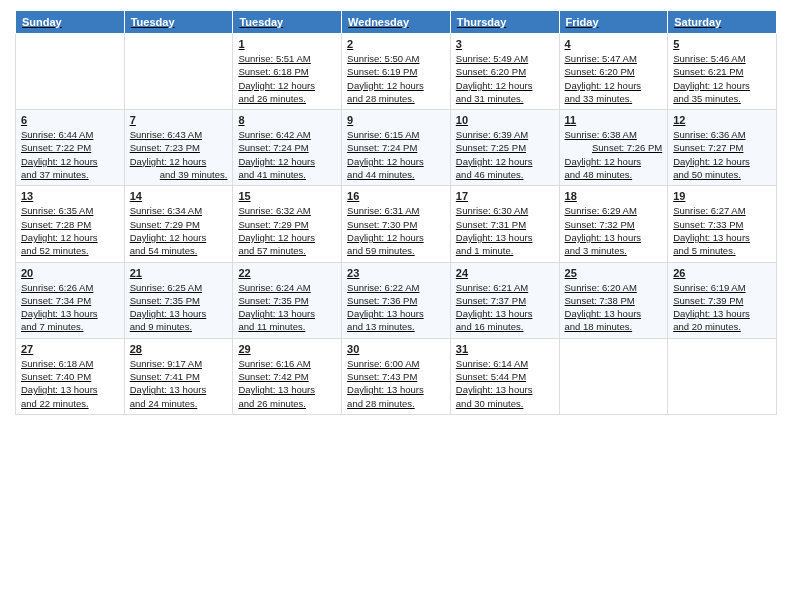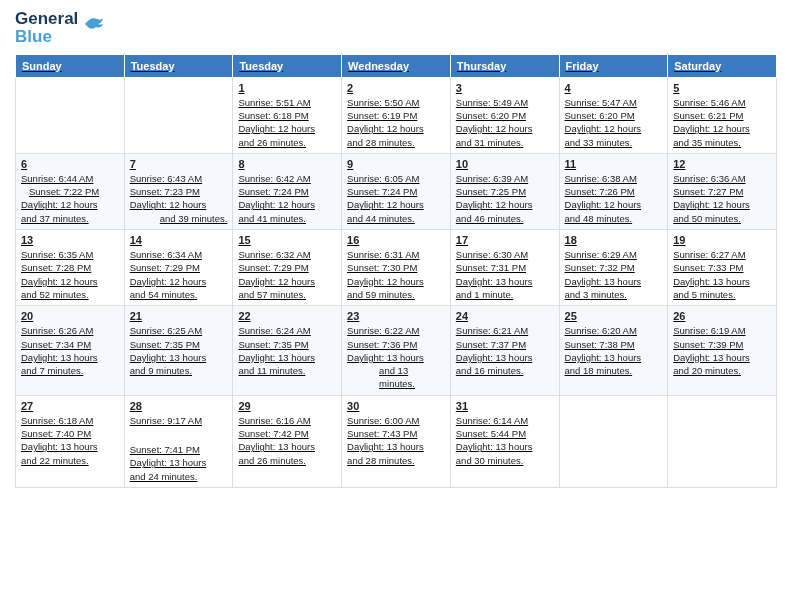--- a/index.html
+++ b/index.html
@@ -79,39 +79,20 @@
     .cell-empty {
       background: #fff !important;
     }
     .row-even td { background: #eef3f9; }
     .row-odd td { background: #fff; }
   </style>
 </head>
 <body>
 
 <div class="page">
-  <div class="header">
-    <div class="logo">
-      <div style="display:flex;align-items:center;gap:2px;">
-        <div style="display:flex;flex-direction:column;line-height:1.05;">
-          <span style="font-size:17px;font-weight:bold;color:#1a3a5c;">General</span>
-          <span style="font-size:17px;font-weight:bold;color:#4a9fd4;">Blue</span>
-        </div>
-        <div style="margin-left:3px;margin-top:-4px;">
-          <svg width="22" height="20" viewBox="0 0 22 20">
-            <path d="M2 10 Q8 2 14 5 Q18 7 20 4 Q19 9 15 10 Q18 11 20 10 Q18 15 13 13 Q10 16 6 14 Z" fill="#4a9fd4"></path>
-          </svg>
-        </div>
-      </div>
-    </div>
-    <div class="title-block">
-      <div class="main-title"></div>
-      <div class="subtitle"></div>
-    </div>
-  </div>
 
   <table class="calendar">
     <thead>
       <tr>
       <th>Sunday</th>
           <th>Tuesday</th>
           <th>Tuesday</th>
           <th>Wednesday</th>
           <th>Thursday</th>
           <th>Friday</th>
@@ -155,56 +136,56 @@
             <span style="display: block; line-height: 1.4;">Sunrise: 5:46 AM</span>
             <span style="display: block; line-height: 1.4;">Sunset: 6:21 PM</span>
             <span style="display: block; line-height: 1.4;">Daylight: 12 hours</span>
             <span style="display: block; line-height: 1.4;">and 35 minutes.</span>
           </td>
         </tr>
         <tr class="row-even">
           <td>
             <span class="day-num">6</span>
             <span style="display: block; line-height: 1.4;">Sunrise: 6:44 AM</span>
-            <span style="display: block; line-height: 1.4; margin-left: 8px;">Sunset: 7:22 PM</span>
+            <span style="display: block; line-height: 1.4;">Sunset: 7:22 PM</span>
             <span style="display: block; line-height: 1.4;">Daylight: 12 hours</span>
             <span style="display: block; line-height: 1.4;">and 37 minutes.</span>
           </td>
           <td>
             <span class="day-num">7</span>
             <span style="display: block; line-height: 1.4;">Sunrise: 6:43 AM</span>
             <span style="display: block; line-height: 1.4;">Sunset: 7:23 PM</span>
             <span style="display: block; line-height: 1.4;">Daylight: 12 hours</span>
             <span style="display: block; line-height: 1.4; text-align: right;">and 39 minutes.</span>
           </td>
           <td>
             <span class="day-num">8</span>
             <span style="display: block; line-height: 1.4;">Sunrise: 6:42 AM</span>
             <span style="display: block; line-height: 1.4;">Sunset: 7:24 PM</span>
             <span style="display: block; line-height: 1.4;">Daylight: 12 hours</span>
             <span style="display: block; line-height: 1.4;">and 41 minutes.</span>
           </td>
           <td>
             <span class="day-num">9</span>
-            <span style="display: block; line-height: 1.4;">Sunrise: 6:05 AM</span>
+            <span style="display: block; line-height: 1.4;">Sunrise: 6:15 AM</span>
             <span style="display: block; line-height: 1.4;">Sunset: 7:24 PM</span>
             <span style="display: block; line-height: 1.4;">Daylight: 12 hours</span>
             <span style="display: block; line-height: 1.4;">and 44 minutes.</span>
           </td>
           <td>
             <span class="day-num">10</span>
             <span style="display: block; line-height: 1.4;">Sunrise: 6:39 AM</span>
             <span style="display: block; line-height: 1.4;">Sunset: 7:25 PM</span>
             <span style="display: block; line-height: 1.4;">Daylight: 12 hours</span>
             <span style="display: block; line-height: 1.4;">and 46 minutes.</span>
           </td>
           <td>
             <span class="day-num">11</span>
             <span style="display: block; line-height: 1.4;">Sunrise: 6:38 AM</span>
-            <span style="display: block; line-height: 1.4;">Sunset: 7:26 PM</span>
+            <span style="display: block; line-height: 1.4; text-align: right;">Sunset: 7:26 PM</span>
             <span style="display: block; line-height: 1.4;">Daylight: 12 hours</span>
             <span style="display: block; line-height: 1.4;">and 48 minutes.</span>
           </td>
           <td>
             <span class="day-num">12</span>
             <span style="display: block; line-height: 1.4;">Sunrise: 6:36 AM</span>
             <span style="display: block; line-height: 1.4;">Sunset: 7:27 PM</span>
             <span style="display: block; line-height: 1.4;">Daylight: 12 hours</span>
             <span style="display: block; line-height: 1.4;">and 50 minutes.</span>
           </td>
@@ -280,21 +261,21 @@
             <span style="display: block; line-height: 1.4;">Sunrise: 6:24 AM</span>
             <span style="display: block; line-height: 1.4;">Sunset: 7:35 PM</span>
             <span style="display: block; line-height: 1.4;">Daylight: 13 hours</span>
             <span style="display: block; line-height: 1.4;">and 11 minutes.</span>
           </td>
           <td>
             <span class="day-num">23</span>
             <span style="display: block; line-height: 1.4;">Sunrise: 6:22 AM</span>
             <span style="display: block; line-height: 1.4;">Sunset: 7:36 PM</span>
             <span style="display: block; line-height: 1.4;">Daylight: 13 hours</span>
-            <span style="display: block; line-height: 1.4; margin-left: 32px;">and 13 minutes.</span>
+            <span style="display: block; line-height: 1.4;">and 13 minutes.</span>
           </td>
           <td>
             <span class="day-num">24</span>
             <span style="display: block; line-height: 1.4;">Sunrise: 6:21 AM</span>
             <span style="display: block; line-height: 1.4;">Sunset: 7:37 PM</span>
             <span style="display: block; line-height: 1.4;">Daylight: 13 hours</span>
             <span style="display: block; line-height: 1.4;">and 16 minutes.</span>
           </td>
           <td>
             <span class="day-num">25</span>
@@ -315,21 +296,21 @@
           <td>
             <span class="day-num">27</span>
             <span style="display: block; line-height: 1.4;">Sunrise: 6:18 AM</span>
             <span style="display: block; line-height: 1.4;">Sunset: 7:40 PM</span>
             <span style="display: block; line-height: 1.4;">Daylight: 13 hours</span>
             <span style="display: block; line-height: 1.4;">and 22 minutes.</span>
           </td>
           <td>
             <span class="day-num">28</span>
             <span style="display: block; line-height: 1.4;">Sunrise: 9:17 AM</span>
-            <span style="display: block; line-height: 1.4; margin-top: 16px;">Sunset: 7:41 PM</span>
+            <span style="display: block; line-height: 1.4;">Sunset: 7:41 PM</span>
             <span style="display: block; line-height: 1.4;">Daylight: 13 hours</span>
             <span style="display: block; line-height: 1.4;">and 24 minutes.</span>
           </td>
           <td>
             <span class="day-num">29</span>
             <span style="display: block; line-height: 1.4;">Sunrise: 6:16 AM</span>
             <span style="display: block; line-height: 1.4;">Sunset: 7:42 PM</span>
             <span style="display: block; line-height: 1.4;">Daylight: 13 hours</span>
             <span style="display: block; line-height: 1.4;">and 26 minutes.</span>
           </td>

